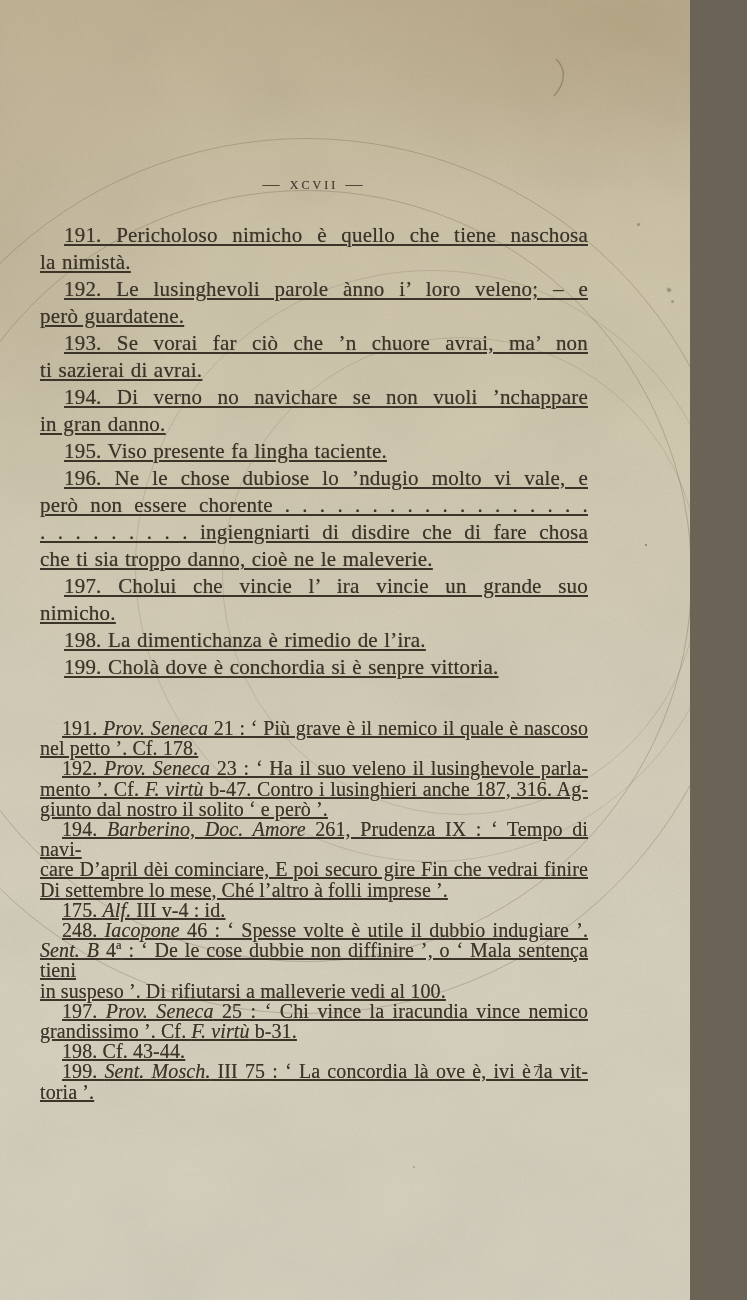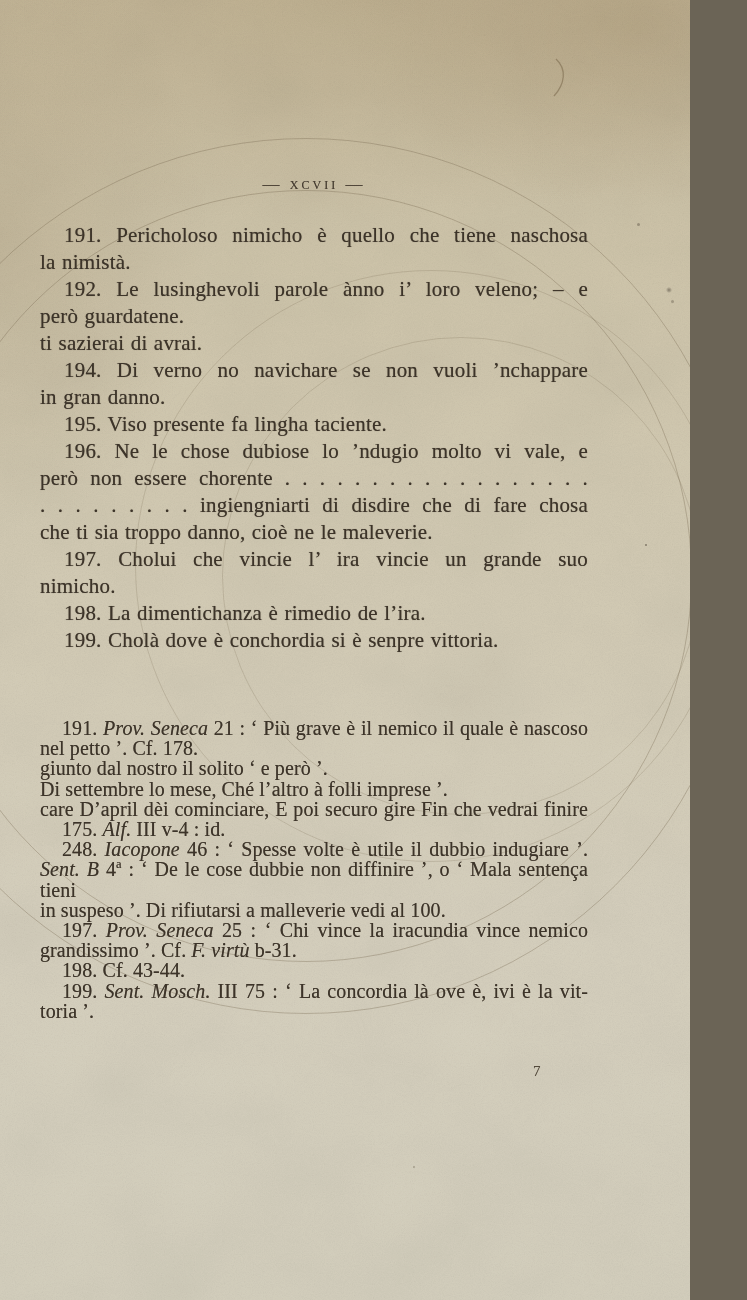--- a/index.html
+++ b/index.html
@@ -29,21 +29,21 @@
   .main{
     position:absolute;left:40px;top:222px;width:548px;
     font-size:21px;line-height:27px;letter-spacing:.2px;word-spacing:1px;
     text-shadow:0 0 .7px rgba(62,53,42,.65);
   }
   .foot{
     position:absolute;left:40px;top:718px;width:548px;
     font-size:20px;line-height:20.2px;letter-spacing:.1px;
     text-shadow:0 0 .6px rgba(62,53,42,.6);
   }
-  .tline{text-align:justify;text-align-last:justify;text-justify:inter-word;}
+  .tline{text-align:justify;text-align-last:justify;text-justify:inter-word;text-decoration:underline;}
   .tline.lastline{text-align-last:left;}
   .main .ind{text-indent:24px;}
   .foot .ind{text-indent:22px;}
   .foot em{font-style:italic;}
   .foot sup{font-size:62%;line-height:0;}
   .sig{
     position:absolute;left:533px;top:1063px;
     font-size:15px;color:#564c3d;text-shadow:0 0 .5px rgba(86,76,61,.5);
   }
 </style>
@@ -66,40 +66,44 @@
   <div class="speck" style="left:645px;top:544px;width:2px;height:2px;background:rgba(70,62,50,.55);"></div>
   <div class="speck" style="left:413px;top:1166px;width:2px;height:2px;background:rgba(104,94,74,.4);"></div>
 
   <div class="header">— xcvii —</div>
 
   <div class="main" id="main">
       <div class="tline ind">191. Pericholoso nimicho è quello che tiene naschosa</div>
       <div class="tline lastline">la nimistà.</div>
       <div class="tline ind">192. Le lusinghevoli parole ànno i’ loro veleno; – e</div>
       <div class="tline lastline">però guardatene.</div>
+      <div class="tline ind">193. Se vorai far ciò che ’n chuore avrai, ma’ non</div>
       <div class="tline lastline">ti sazierai di avrai.</div>
       <div class="tline ind">194. Di verno no navichare se non vuoli ’nchappare</div>
       <div class="tline lastline">in gran danno.</div>
       <div class="tline ind lastline">195. Viso presente fa lingha taciente.</div>
       <div class="tline ind">196. Ne le chose dubiose lo ’ndugio molto vi vale, e</div>
       <div class="tline">però non essere chorente . . . . . . . . . . . . . . . . . .</div>
       <div class="tline">. . . . . . . . . ingiengniarti di disdire che di fare chosa</div>
       <div class="tline lastline">che ti sia troppo danno, cioè ne le maleverie.</div>
       <div class="tline ind">197. Cholui che vincie l’ ira vincie un grande suo</div>
       <div class="tline lastline">nimicho.</div>
       <div class="tline ind lastline">198. La dimentichanza è rimedio de l’ira.</div>
       <div class="tline ind lastline">199. Cholà dove è conchordia si è senpre vittoria.</div>
     </div>
 
   <div class="foot" id="foot">
       <div class="tline ind"><span>191. </span><em>Prov. Seneca</em><span> 21 : ‘ Più grave è il nemico il quale è nascoso</span></div>
       <div class="tline lastline"><span>nel petto ’. Cf. 178.</span></div>
+      <div class="tline ind"><span>192. </span><em>Prov. Seneca</em><span> 23 : ‘ Ha il suo veleno il lusinghevole parla-</span></div>
+      <div class="tline"><span>mento ’. Cf. </span><em>F. virtù</em><span> b-47. Contro i lusinghieri anche 187, 316. Ag-</span></div>
       <div class="tline lastline"><span>giunto dal nostro il solito ‘ e però ’.</span></div>
+      <div class="tline ind"><span>194. </span><em>Barberino, Doc. Amore</em><span> 261, Prudenza IX : ‘ Tempo di navi-</span></div>
+      <div class="tline"><span>care D’april dèi cominciare, E poi securo gire Fin che vedrai finire</span></div>
       <div class="tline lastline"><span>Di settembre lo mese, Ché l’altro à folli imprese ’.</span></div>
-      <div class="tline"><span>care D’april dèi cominciare, E poi securo gire Fin che vedrai finire</span></div>
       <div class="tline ind lastline"><span>175. </span><em>Alf.</em><span> III v-4 : id.</span></div>
       <div class="tline ind"><span>248. </span><em>Iacopone</em><span> 46 : ‘ Spesse volte è utile il dubbio indugiare ’.</span></div>
       <div class="tline"><em>Sent. B</em><span> 4</span><sup>a</sup><span> : ‘ De le cose dubbie non diffinire ’, o ‘ Mala sentença tieni</span></div>
       <div class="tline lastline"><span>in suspeso ’. Di rifiutarsi a malleverie vedi al 100.</span></div>
       <div class="tline ind"><span>197. </span><em>Prov. Seneca</em><span> 25 : ‘ Chi vince la iracundia vince nemico</span></div>
       <div class="tline lastline"><span>grandissimo ’. Cf. </span><em>F. virtù</em><span> b-31.</span></div>
       <div class="tline ind lastline"><span>198. Cf. 43-44.</span></div>
       <div class="tline ind"><span>199. </span><em>Sent. Mosch.</em><span> III 75 : ‘ La concordia là ove è, ivi è la vit-</span></div>
       <div class="tline lastline"><span>toria ’.</span></div>
     </div>

